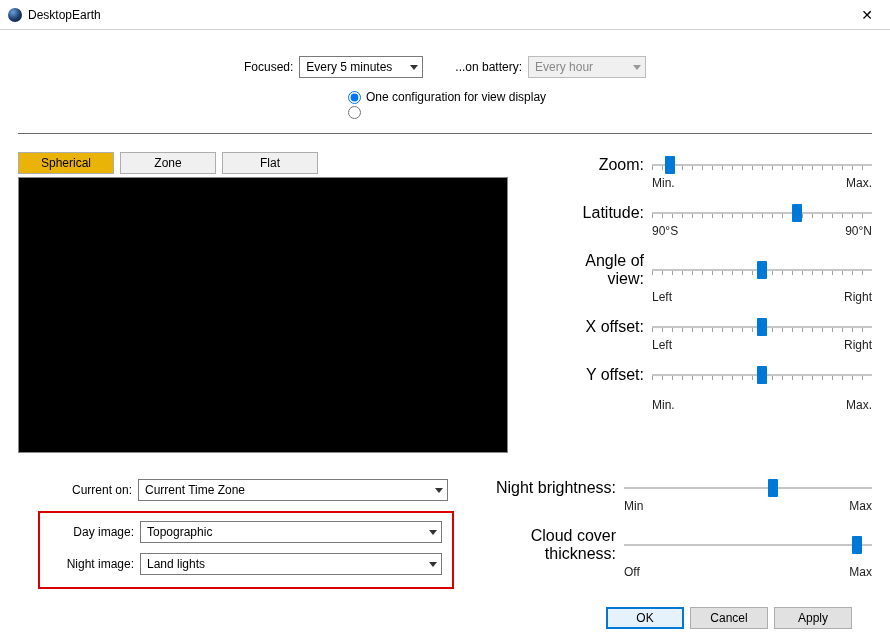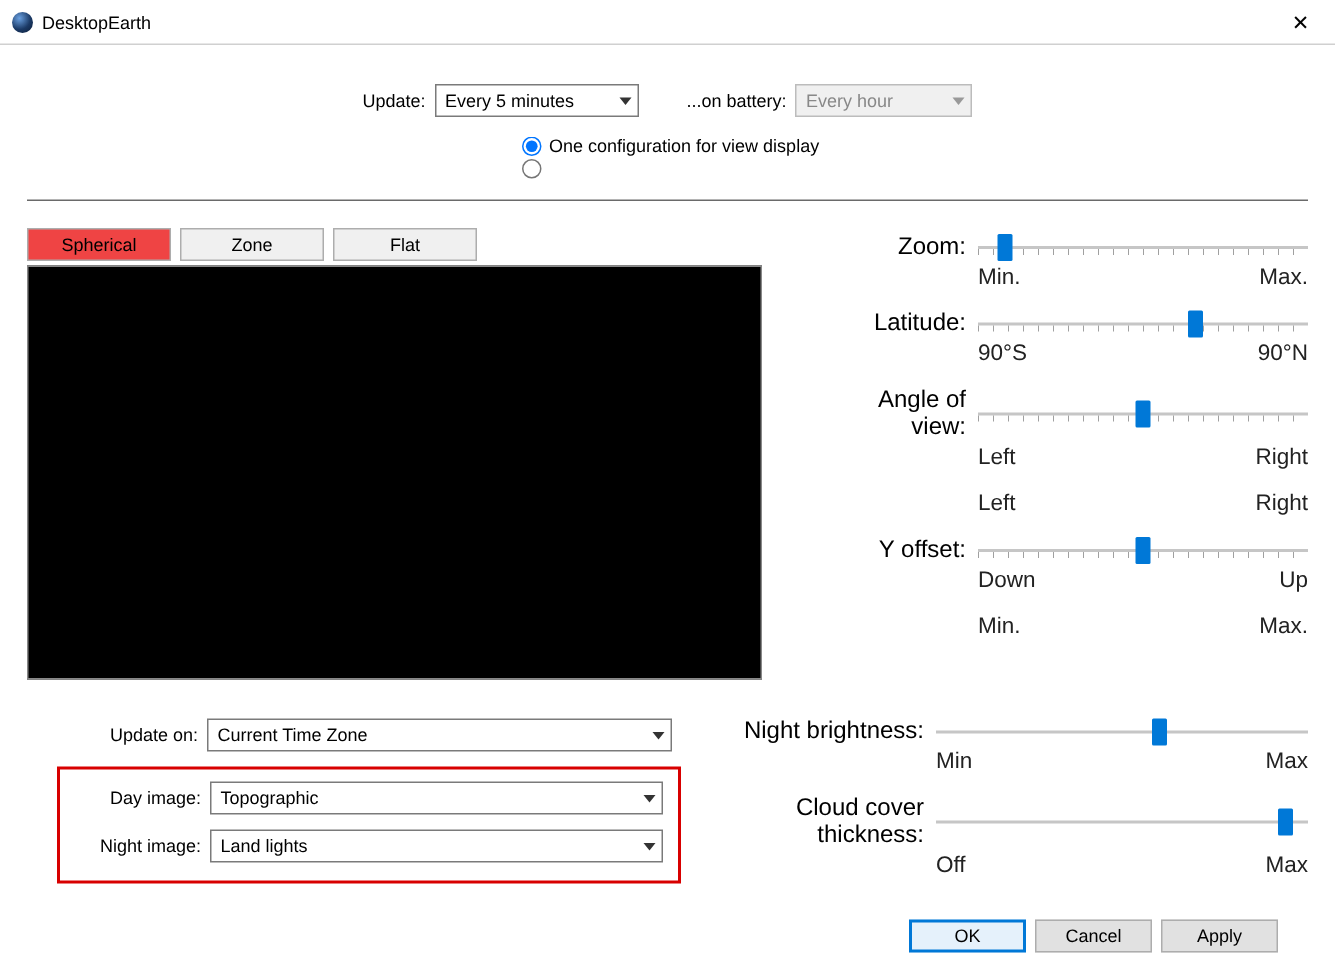--- a/index.html
+++ b/index.html
@@ -17,31 +17,31 @@
 .combo .caret { width: 0; height: 0; border-left: 4px solid transparent; border-right: 4px solid transparent; border-top: 5px solid #333; margin-left: 6px; }
 .combo.disabled .caret { border-top-color: #999; }
 .radios { margin-left: 330px; }
 .radios .r { display: flex; align-items: center; margin-bottom: 2px; }
 .radios input { margin-right: 5px; }
 .hr { border: none; border-top: 1px solid #6a6a6a; margin: 14px 0 18px 0; }
 .main { display: flex; }
 .leftcol { width: 530px; }
 .tabs { display: flex; gap: 6px; margin-bottom: 3px; }
 .tab { width: 96px; height: 22px; border: 1px solid #adadad; background: #f0f0f0; display: flex; align-items: center; justify-content: center; }
-.tab.active { background: #ef4444; }
+.tab.active { background: #eab308; }
 .preview { width: 490px; height: 276px; border: 1px solid #888; background: #000; margin-left: 0; }
 .rightcol { flex: 1; padding-left: 20px; padding-top: 4px; }
 .slider-row { margin-bottom: 14px; }
 .slider-row .top { display: flex; align-items: center; }
 .slider-row .sl-label { width: 76px; text-align: right; margin-right: 8px; font-size: 16px; }
 .slider-track { flex: 1; height: 16px; position: relative; }
 .track-line { position: absolute; top: 7px; left: 0; right: 0; height: 2px; background: #c6c6c6; }
 .ticks { position: absolute; top: 9px; left: 0; right: 0; height: 4px; background: repeating-linear-gradient(to right, #a0a0a0 0, #a0a0a0 1px, transparent 1px, transparent 10px); }
 .thumb { position: absolute; top: -1px; width: 10px; height: 18px; background: #0078d7; transform: translateX(-5px); border-radius: 1px; }
-.slider-legend { display: flex; justify-content: space-between; font-size: 15px; margin-left: 84px; margin-top: 2px; color: #222; }
+.slider-legend { display: flex; justify-content: space-between; font-size: 12px; margin-left: 84px; margin-top: 2px; color: #222; }
 .lower { display: flex; margin-top: 26px; }
 .lower-left { width: 430px; padding-left: 30px; }
 .lrow { display: flex; align-items: center; margin-bottom: 10px; }
 .lrow .ll { width: 84px; text-align: right; margin-right: 6px; }
 .lrow .combo { flex: 1; height: 22px; gap: 48px; }
 .red-box { border: 2px solid #d80000; padding: 8px 10px 2px 10px; margin-left: -10px; margin-right: -6px; }
 .lower-right { flex: 1; padding-left: 40px; }
 .lower-right .slider-row .sl-label { width: 128px; }
 .lower-right .slider-legend { margin-left: 136px; }
 .buttons { display: flex; justify-content: flex-end; gap: 6px; padding: 14px 20px 0 0; }
@@ -52,22 +52,22 @@
 <body>
 
 <div class="titlebar">
   <div class="app-icon"></div>
   <div class="title">DesktopEarth</div>
   <div class="close">✕</div>
 </div>
 
 <div class="content">
   <div class="row update-row">
-    <span class="label">Update:</span>
-    <div class="combo" style="width:136px">
+    <span class="label">Focused:</span>
+    <div class="combo" style="width:124px">
       <span>Every 5 minutes</span>
       <span class="caret"></span>
     </div>
     <span class="label" style="margin-left:32px">...on battery:</span>
     <div class="combo disabled" style="width:118px">
       <span>Every hour</span>
       <span class="caret"></span>
     </div>
   </div>
 
@@ -130,52 +130,56 @@
               <div class="ticks"></div>
               <div class="thumb" style="left:50%"></div>
             </div>
           </div>
           <div class="slider-legend">
             <span>Left</span>
             <span>Right</span>
           </div>
         </div>
         <div class="slider-row">
+          <div class="top">
+            <span class="sl-label">X offset:</span>
+            <div class="slider-track">
+              <div class="track-line"></div>
+              <div class="ticks"></div>
+              <div class="thumb" style="left:50%"></div>
+            </div>
+          </div>
           <div class="slider-legend">
             <span>Left</span>
             <span>Right</span>
           </div>
         </div>
         <div class="slider-row">
           <div class="top">
             <span class="sl-label">Y offset:</span>
             <div class="slider-track">
               <div class="track-line"></div>
               <div class="ticks"></div>
               <div class="thumb" style="left:50%"></div>
             </div>
-          </div>
-          <div class="slider-legend">
-            <span>Down</span>
-            <span>Up</span>
           </div>
         </div>
         <div class="slider-row">
           <div class="slider-legend">
             <span>Min.</span>
             <span>Max.</span>
           </div>
         </div>
       </div>
   </div>
 
   <div class="lower">
     <div class="lower-left">
       <div class="lrow">
-        <span class="ll">Update on:</span>
+        <span class="ll">Current on:</span>
         <div class="combo">
           <span>Current Time Zone</span>
           <span class="caret"></span>
         </div>
       </div>
       <div class="red-box">
         <div class="lrow">
           <span class="ll">Day image:</span>
           <div class="combo">
             <span>Topographic</span>

